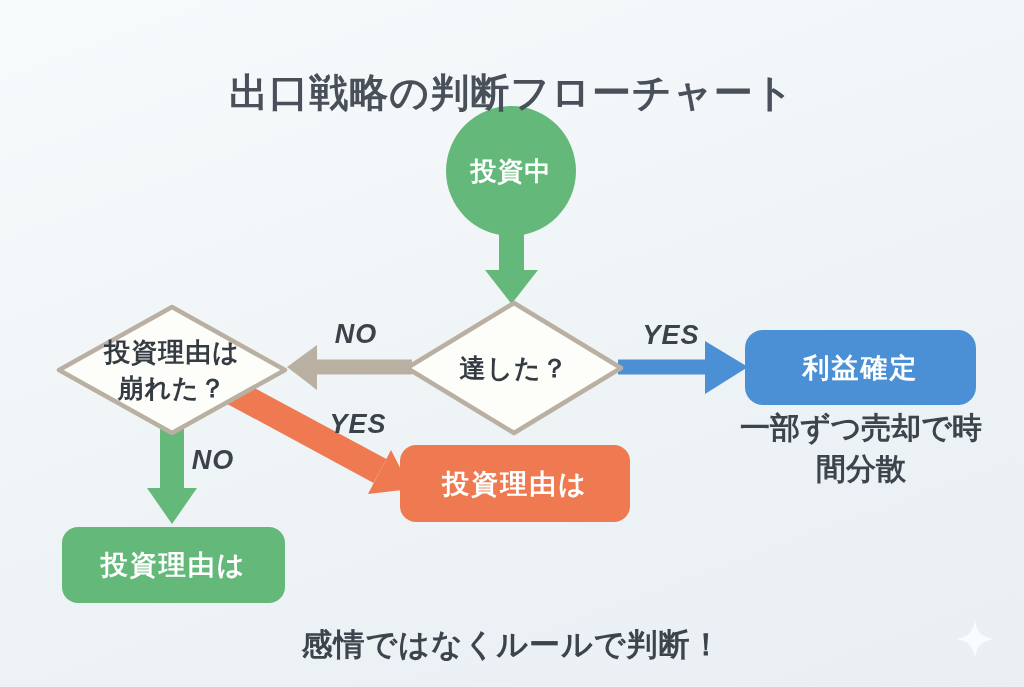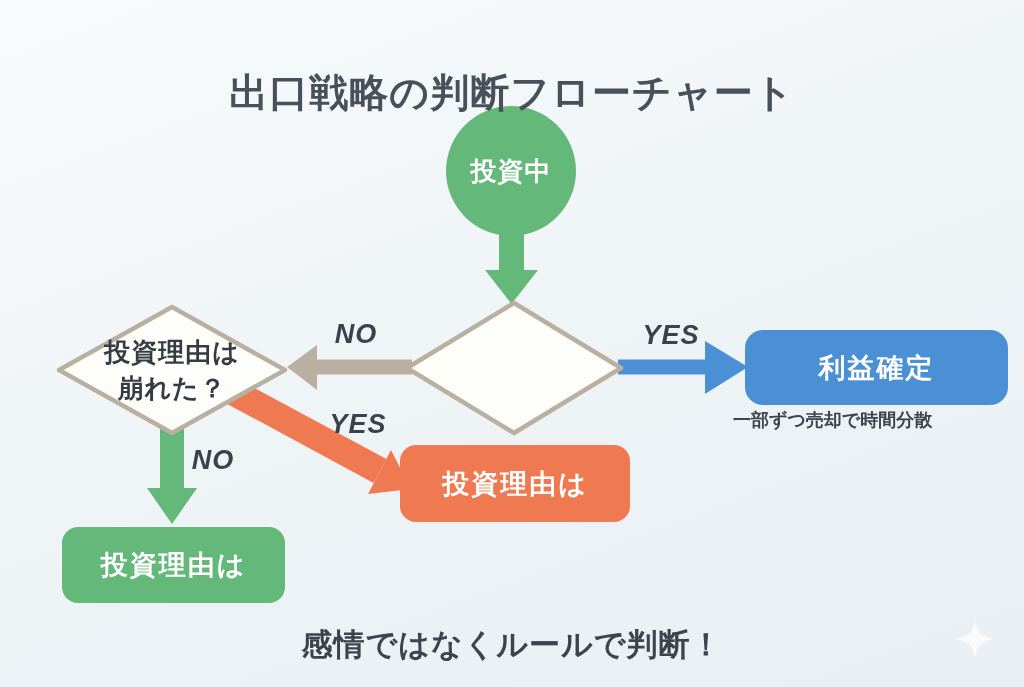--- a/index.html
+++ b/index.html
@@ -53,26 +53,26 @@
     transform:translate(-50%,-50%);
     font-size:27px;font-weight:600;color:#3b424a;letter-spacing:1px;
     white-space:nowrap;
     font-style:italic;
   }
   .flow-box{
     display:flex;align-items:center;justify-content:center;
     color:var(--text-white);font-size:27px;font-weight:700;letter-spacing:2px;
     border-radius:18px;
   }
-  .profit-box{left:745px;top:330px;width:263px;height:75px;background:var(--blue);}
+  .profit-box{left:745px;top:330px;width:231px;height:75px;background:var(--blue);}
   .stoploss-box{left:400px;top:445px;width:230px;height:77px;background:var(--orange);border-radius:16px;}
   .hold-box{left:62px;top:527px;width:223px;height:76px;background:var(--green);border-radius:16px;}
   .profit-note{
     left:733px;top:408px;width:256px;
-    font-size:18px;font-weight:700;color:var(--text-dark);
+    text-align:center;font-size:30px;font-weight:700;color:var(--text-dark);
   }
   .footer{
     top:624px;left:0;width:100%;
     text-align:center;
     font-size:31px;font-weight:700;color:var(--text-dark);
     letter-spacing:1px;
   }
 </style>
 </head>
 <body>
@@ -113,20 +113,21 @@
     <polygon points="172,307 285,370 172,433 59,370" fill="var(--diamond-fill)" stroke="var(--tan)" stroke-width="4.5" stroke-linejoin="round"></polygon>
 
     <path d="M975 620 C977.5 633 981 636.5 994 639 C981 641.5 977.5 645 975 658 C972.5 645 969 641.5 956 639 C969 636.5 972.5 633 975 620 Z" fill="#ffffff" opacity="0.75"></path>
   </svg>
 
   <h1 class="abs title">出口戦略の判断フローチャート</h1>
 
   <div class="abs node-label circle-label">投資中</div>
 
   <div class="abs node-label diamond-label goal-label">
+    <span>達した？</span>
   </div>
 
   <div class="abs node-label diamond-label reason-label">
     <span>投資理由は</span>
     <span>崩れた？</span>
   </div>
 
   <div class="abs edge-label" style="left:356px;top:334px;">NO</div>
   <div class="abs edge-label" style="left:671px;top:335px;">YES</div>
   <div class="abs edge-label" style="left:358px;top:424px;">YES</div>

